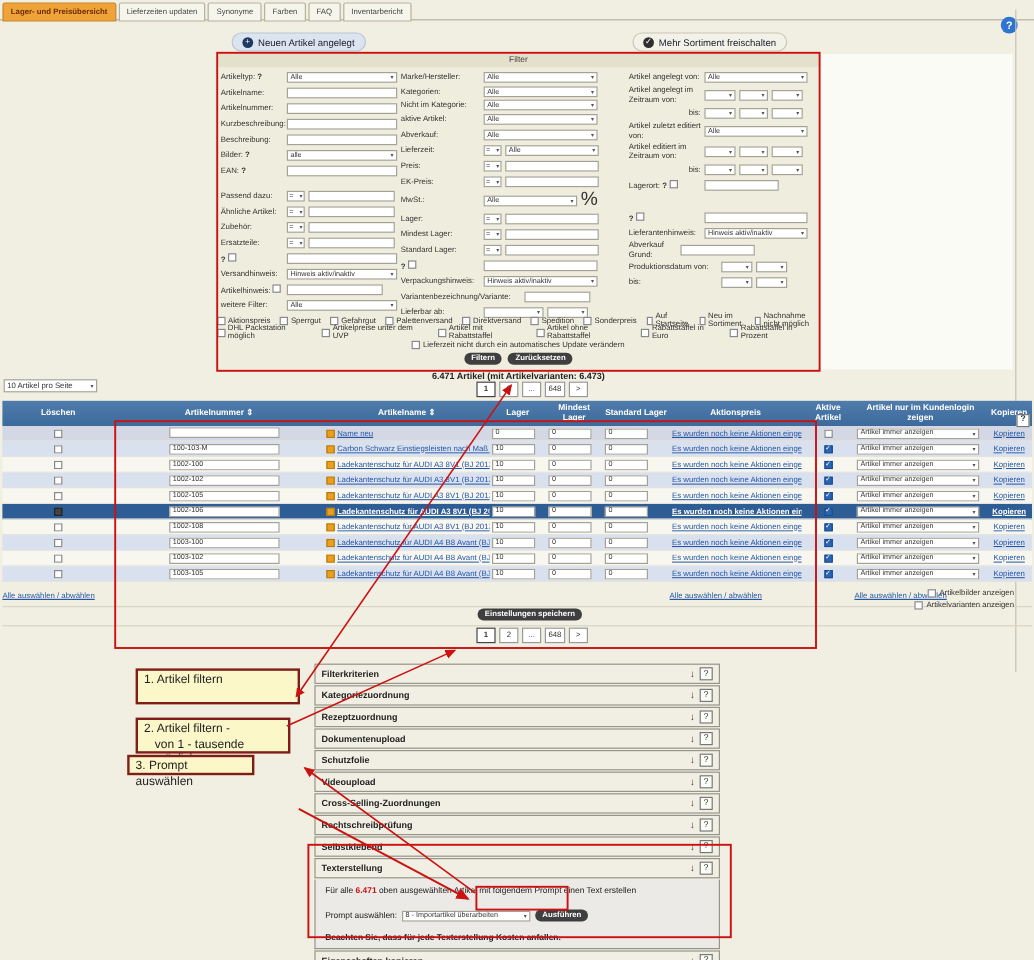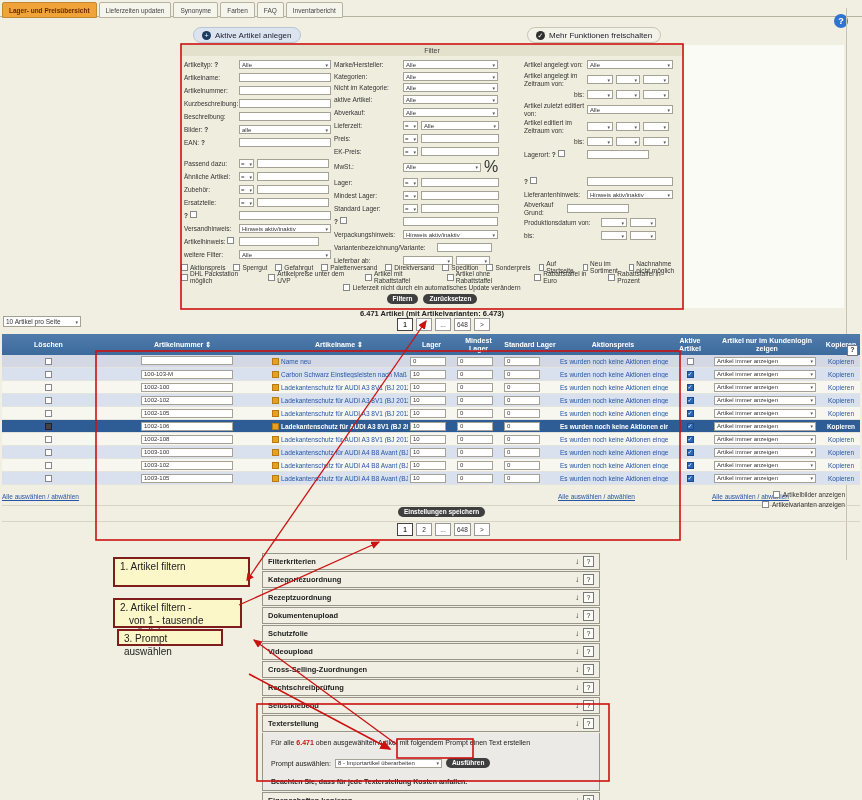--- a/index.html
+++ b/index.html
@@ -89,21 +89,21 @@
   .hdiv{position:absolute;left:2px;width:858px;border-top:1px solid #d8d5c4;}
   #opts{position:absolute;left:640px;top:491px;width:205px;display:flex;flex-direction:column;
         gap:3px;align-items:flex-end;}
   .optrow{display:flex;align-items:center;gap:3px;font-size:6.5px;}
   #savebtn{position:absolute;left:398px;top:507px;}
   
   .callout{position:absolute;background:#fcf7c9;border:2px solid #7f1d1d;padding:2px 5px;
            font-size:10px;color:#222;line-height:1.25;z-index:5;box-sizing:border-box;}
   #co1{left:113px;top:557px;width:137px;height:30px;}
   #co2{left:113px;top:598px;width:129px;height:30px;}
-  #co3{left:117px;top:629px;width:106px;height:17px;}
+  #co3{left:106px;top:629px;width:106px;height:17px;}
   #co4{left:112px;top:652px;width:110px;height:30px;}
   .callout .l2{padding-left:9px;}
   
   #acc{position:absolute;left:262px;top:553px;width:338px;display:flex;flex-direction:column;gap:1px;}
   .accit{height:15px;display:flex;align-items:center;justify-content:space-between;padding:0 5px;
          background:#f1efe3;border:1px solid #97948a;font-size:7.5px;font-weight:700;color:#222;}
   .accic{display:flex;gap:4px;align-items:center;font-weight:400;}
   .dl{font-size:8px;color:#222;}
   .qbox2{width:9px;height:9px;border:1px solid #777;background:#fdfdf8;font-size:7px;
          display:inline-flex;align-items:center;justify-content:center;color:#333;}
@@ -125,25 +125,25 @@
       <span class="tab">Lieferzeiten updaten</span>
       <span class="tab">Synonyme</span>
       <span class="tab">Farben</span>
       <span class="tab">FAQ</span>
       <span class="tab">Inventarbericht</span>
     </div>
   <div id="tabline"></div>
 
   <div class="bigbtn" id="btn-new">
     <span class="cicon">+</span>
-    <span>Aktive Artikel anlegen</span>
+    <span>Neuen Artikel angelegt</span>
   </div>
   <div class="bigbtn" id="btn-more">
     <span class="cicon">✓</span>
-    <span>Mehr Funktionen freischalten</span>
+    <span>Mehr Sortiment freischalten</span>
   </div>
   <div id="help">?</div>
   <div id="vline"></div>
   <div id="whitebox"></div>
 
   <div id="filterbox"></div>
   <div id="filterhead">Filter</div>
   <div class="fcol" id="fcol1">
       <div class="frow">
         <div class="flab" style="width: 52px;">Artikeltyp: <span class="q">?</span></div>

